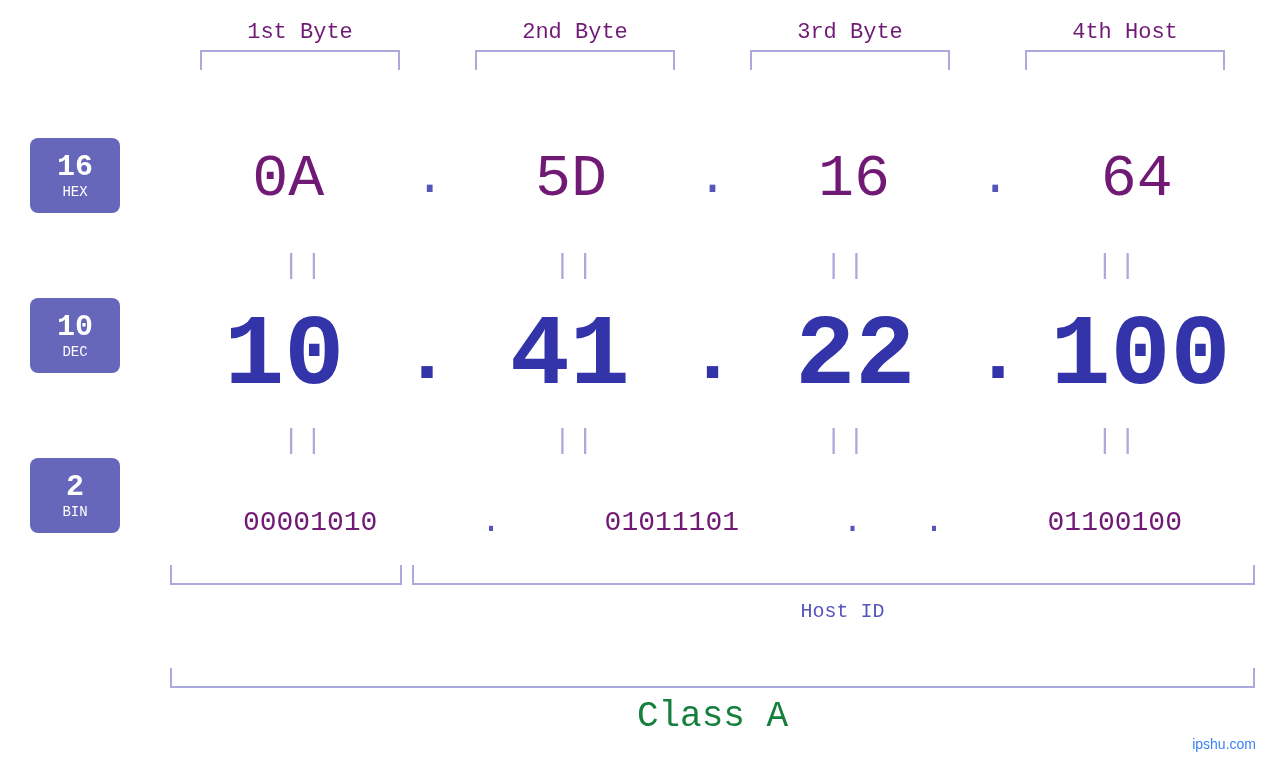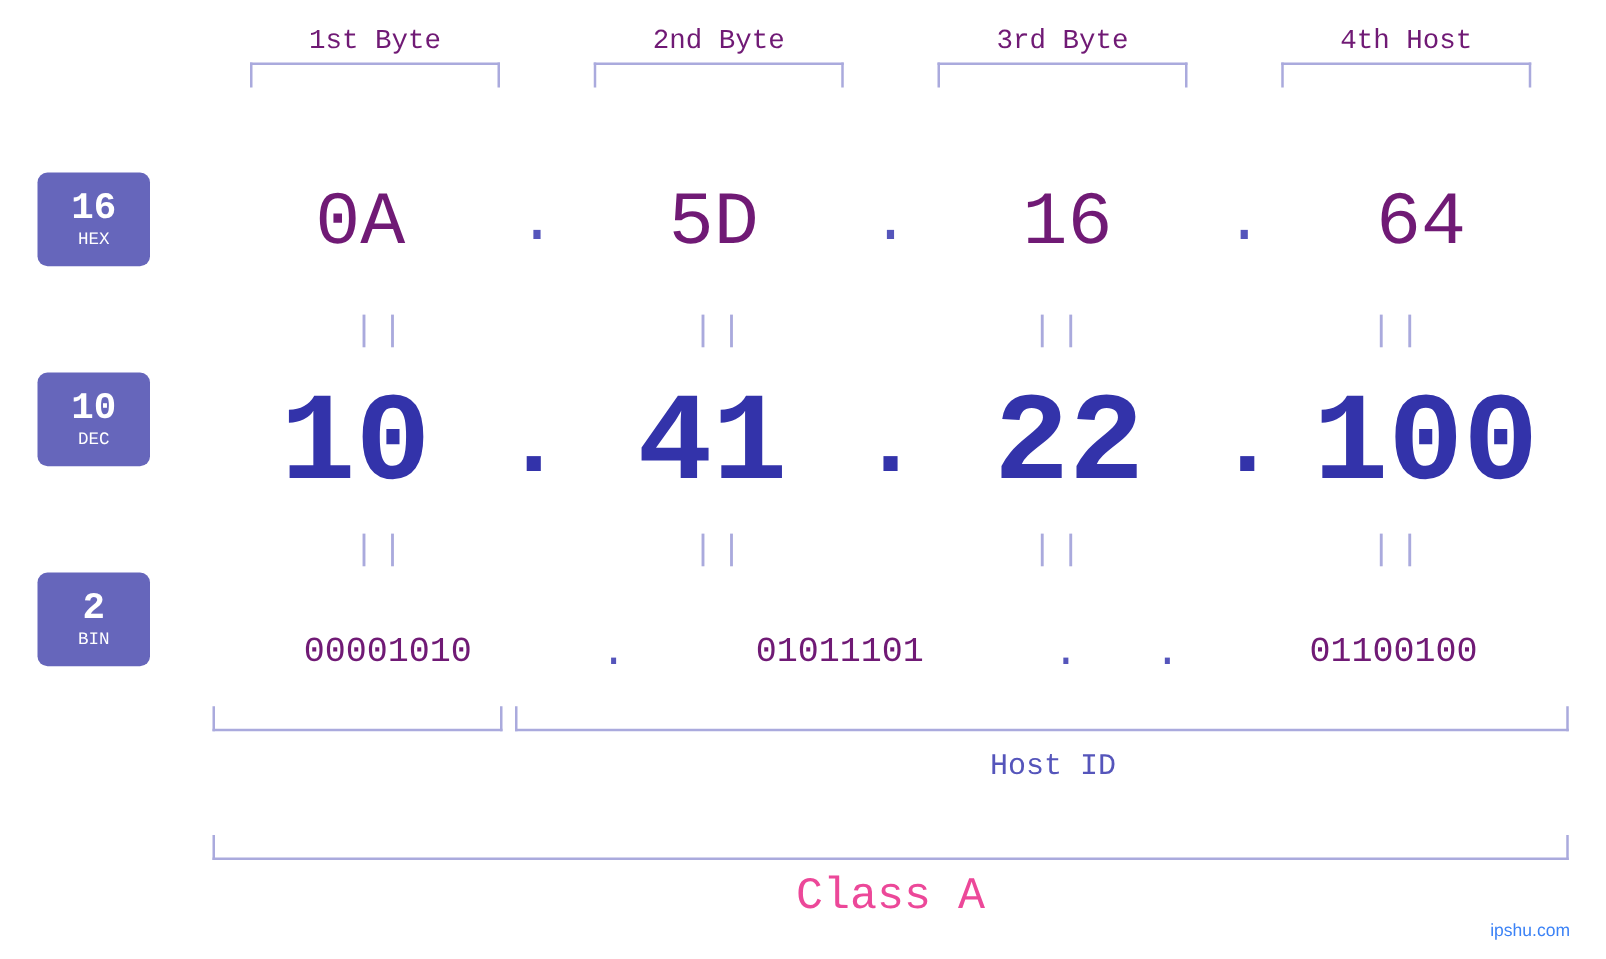--- a/index.html
+++ b/index.html
@@ -199,21 +199,21 @@
       font-family: 'Courier New', Courier, monospace;
     }
 
     .host-id-label {
       position: absolute;
       left: 430px;
       right: 30px;
       top: 600px;
       text-align: center;
       color: #5555bb;
-      font-size: 24px;
+      font-size: 20px;
       font-family: 'Courier New', Courier, monospace;
     }
 
     
     .class-a-container {
       position: absolute;
       bottom: 30px;
       left: 170px;
       right: 30px;
       display: flex;
@@ -223,21 +223,21 @@
 
     .class-a-bracket {
       width: 100%;
       height: 20px;
       border-bottom: 2px solid #aaaadd;
       border-left: 2px solid #aaaadd;
       border-right: 2px solid #aaaadd;
     }
 
     .class-a-label {
-      color: #ec4899;
+      color: #15803d;
       font-size: 36px;
       font-family: 'Courier New', Courier, monospace;
       margin-top: 8px;
     }
 
     .watermark {
       position: absolute;
       bottom: 15px;
       right: 29px;
       color: #3b82f6;

